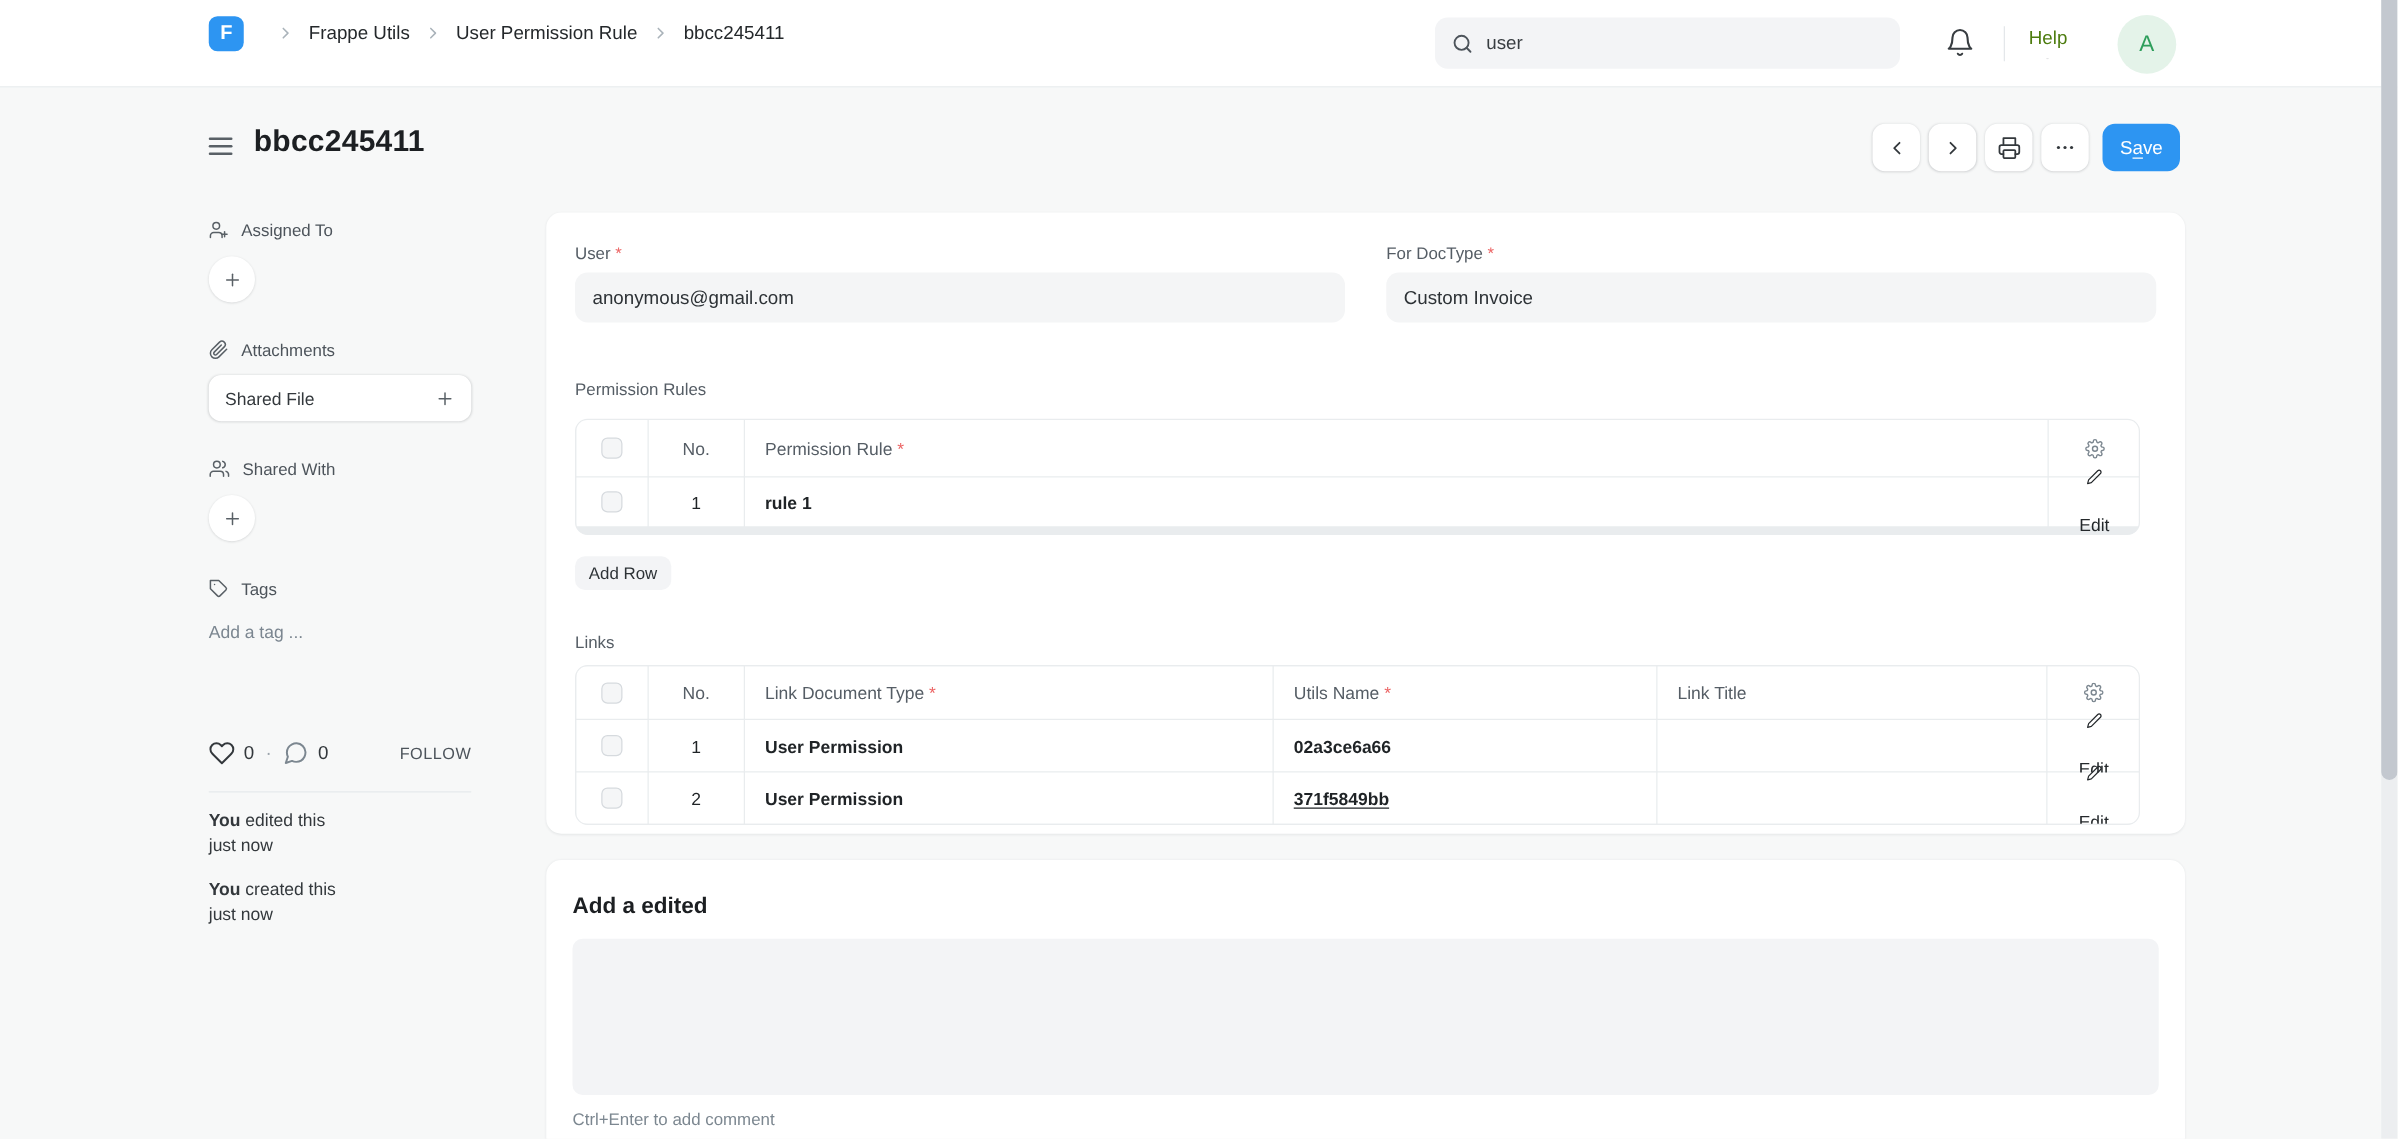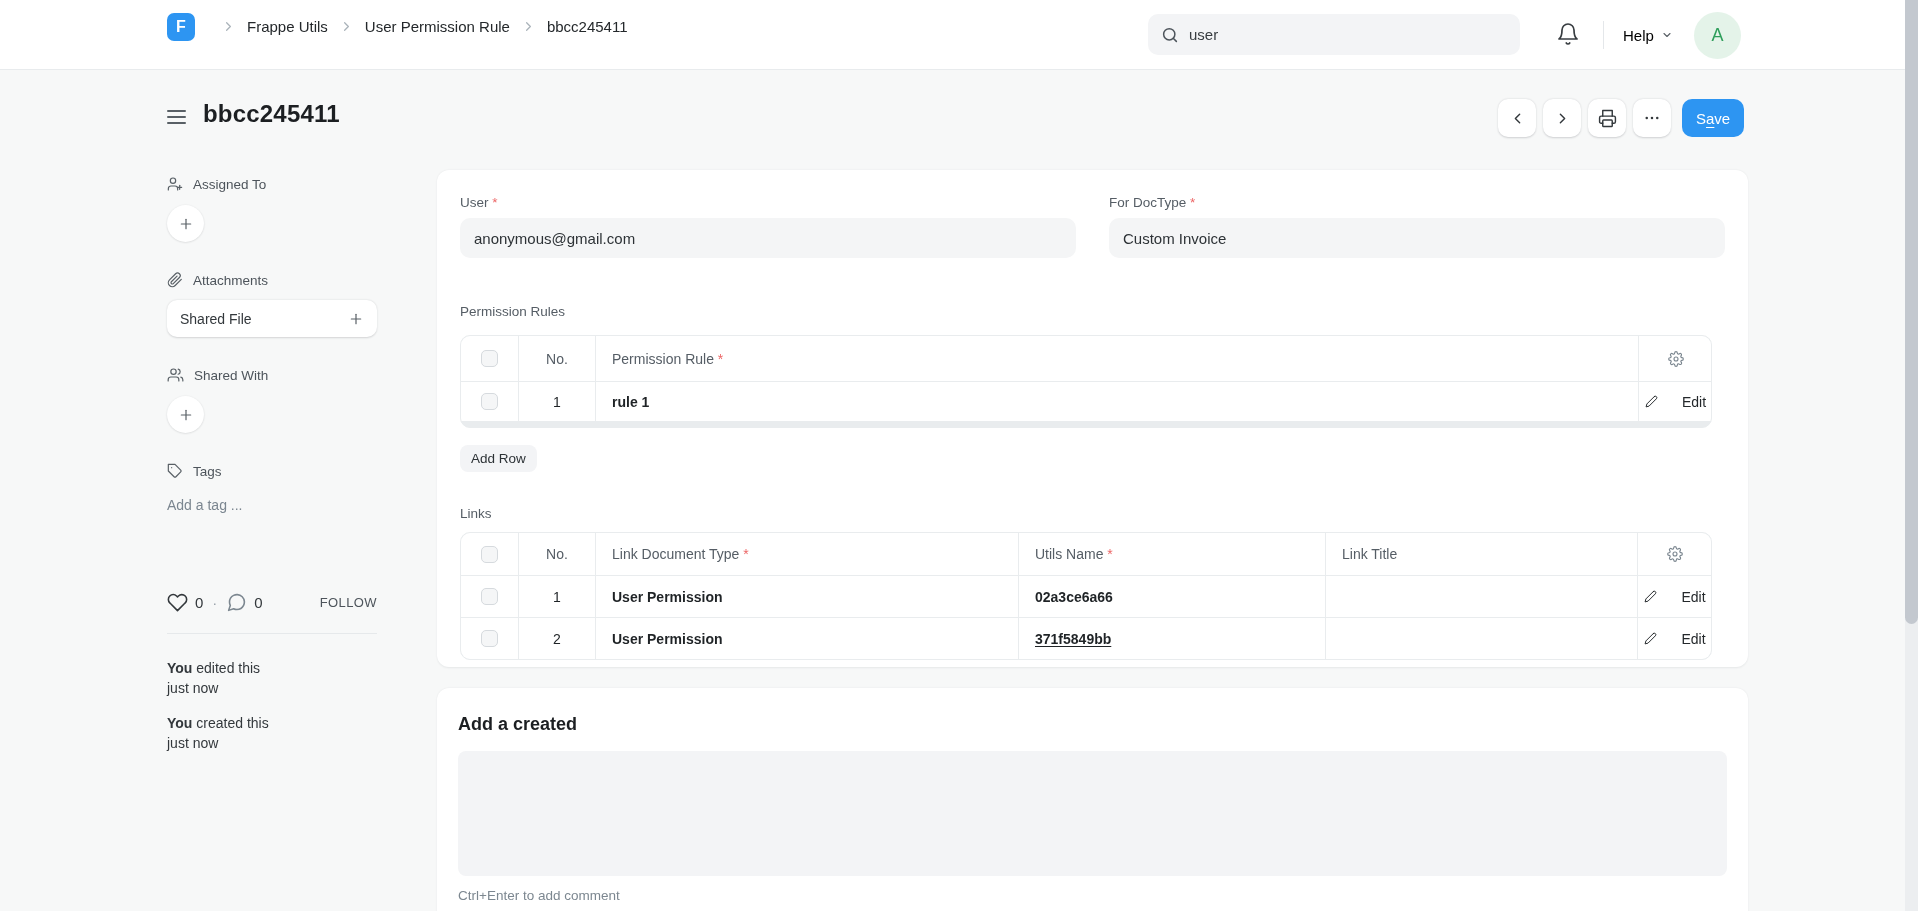--- a/index.html
+++ b/index.html
@@ -12,21 +12,21 @@
   .brand { position:absolute; left:167px; top:13px; width:28px; height:28px; background:#2d95f2; border-radius:7px; display:flex; align-items:center; justify-content:center; cursor:pointer; }
   .brand span { color:#fff; font-weight:700; font-size:16px; }
   .crumbs { position:absolute; left:210px; top:0; height:53px; display:flex; align-items:center; }
   .crumb-sep { color:#aab3ba; margin:0 11px; display:flex; align-items:center; }
   .crumb { font-size:15px; color:#24282b; cursor:pointer; white-space:nowrap; }
   .searchbar { position:absolute; left:1148px; top:14px; width:372px; height:41px; background:#f3f4f6; border-radius:10px; display:flex; align-items:center; padding:0 13px; }
   .searchbar svg { flex:0 0 auto; }
   .searchbar input { border:none; outline:none; background:transparent; font-size:15px; color:#383d41; margin-left:10px; width:300px; font-family:inherit; }
   .bell { position:absolute; left:1554px; top:21px; width:28px; height:28px; border:none; background:transparent; color:#383d41; cursor:pointer; }
   .nav-divider { position:absolute; left:1603px; top:21px; width:1px; height:28px; background:#e4e7ea; }
-  .help { position:absolute; left:1623px; top:22px; height:26px; display:flex; align-items:center; gap:7px; background:transparent; border:none; font-size:15px; color:#000000; cursor:pointer; font-family:inherit; }
+  .help { position:absolute; left:1623px; top:22px; height:26px; display:flex; align-items:center; gap:7px; background:transparent; border:none; font-size:15px; color:#4d7c0f; cursor:pointer; font-family:inherit;flex-direction:column; }
   .avatar { position:absolute; left:1694px; top:12px; width:47px; height:47px; border-radius:50%; background:#e4f3e9; display:flex; align-items:center; justify-content:center; font-size:18px; color:#2e9e5b; cursor:pointer; }
 
   
   .scroll-track { position:absolute; right:0; top:0; width:13px; height:911px; background:#eceef0; z-index:9; }
   .scroll-thumb { position:absolute; right:0; top:0; width:13px; height:624px; background:#c3c8cf; border-radius:0 0 7px 7px; }
   .menu-toggle { position:absolute; left:167px; top:110px; width:22px; height:14px; background:transparent; border:none; cursor:pointer; }
   .menu-toggle i { display:block; width:19px; height:2px; background:#596066; border-radius:2px; margin-bottom:4px; }
   .page-title { position:absolute; left:203px; top:100px; font-size:24px; font-weight:700; color:#1c1f22; letter-spacing:.2px; }
   .head-actions { position:absolute; left:1498px; top:99px; display:flex; gap:7px; align-items:center; }
   .icon-btn { width:38px; height:38px; background:#fff; border:none; border-radius:10px; box-shadow:0 0.5px 2px rgba(16,24,32,.18); display:flex; align-items:center; justify-content:center; color:#33383c; cursor:pointer; }
@@ -39,21 +39,21 @@
   .side-label svg { color:#596066; }
   .circle-plus { margin-top:12px; width:37px; height:37px; border-radius:50%; background:#fff; border:none; box-shadow:0 0.5px 2px rgba(16,24,32,.16); color:#596066; display:flex; align-items:center; justify-content:center; cursor:pointer; }
   .mt29 { margin-top:29px; }
   .attach-btn { margin-top:11px; width:210px; height:37px; background:#fff; border:none; border-radius:10px; box-shadow:0 0.5px 2px rgba(16,24,32,.16); display:flex; align-items:center; justify-content:space-between; padding:0 13px; font-size:14px; color:#33383c; cursor:pointer; font-family:inherit; }
   .add-tag { margin-top:17px; font-size:14px; color:#7b8690; cursor:pointer; }
   .react-row { margin-top:79px; display:flex; align-items:center; font-size:15px; color:#33383c; }
   .react-row .cnt { margin-left:7px; }
   .react-row .dot { margin:0 9px; color:#9aa3ab; }
   .follow-btn { margin-left:auto; background:transparent; border:none; font-size:13px; font-weight:500; letter-spacing:.4px; color:#4d545b; cursor:pointer; font-family:inherit; }
   .side-divider { margin-top:20px; height:1px; background:#e6e9eb; }
-  .activity { margin-top:24px; font-size:14px; color:#33383c; line-height:20px; }
+  .activity { margin-top:12px; font-size:14px; color:#33383c; line-height:20px; }
   .activity + .activity { margin-top:15px; }
   .activity b { font-weight:700; }
   .activity .when { color:#33383c; }
 
   
   .card { position:absolute; left:437px; width:1311px; background:#fff; border-radius:12px; box-shadow:0 0.5px 2px rgba(25,39,52,.08); }
   .card.form-card { top:170px; height:497px; padding:25px 23px 0 23px; }
   .card.comment-card { top:688px; height:280px; padding:26px 21px 0 21px; }
 
   .field-grid { display:grid; grid-template-columns:616px 616px; column-gap:33px; }
@@ -74,21 +74,21 @@
   .t-links .gcell.bdy { height:41px; }
   .gcell { background:#fff; display:flex; align-items:center; font-size:14px; }
   .gcell.center { justify-content:center; }
   .gcell.pad { padding:0 16px; }
   .gcell.hdr { color:#555d65; }
   .gcell.bdy { color:#1f2326; }
   .gcell .strong { font-weight:700; }
   .link-underline { text-decoration:underline; text-underline-offset:2px; cursor:pointer; }
   .checkbox { width:17px; height:17px; border-radius:5px; border:1.5px solid #d6dade; background:#f5f6f7; cursor:pointer; }
   .gear-btn { background:transparent; border:none; color:#7c8790; cursor:pointer; display:flex; align-items:center; }
-  .edit-btn { background:transparent; border:none; display:flex; align-items:center; gap:24px; font-size:14px; color:#24282b; cursor:pointer; font-family:inherit; }
+  .edit-btn { background:transparent; border:none; display:flex; align-items:center; gap:24px; font-size:14px; color:#24282b; cursor:pointer; font-family:inherit;flex-direction:column; }
   .add-row { margin-top:17px; height:27px; padding:0 11px; background:#f3f4f6; border:none; border-radius:8px; font-size:13.5px; color:#2d3236; cursor:pointer; font-family:inherit; }
 
   .comment-heading { font-size:18px; font-weight:700; color:#1c1f22; }
   .comment-box { margin-top:16px; width:1269px; height:125px; background:#f3f4f6; border:none; outline:none; border-radius:8px; resize:none; padding:10px 12px; font-size:14px; font-family:inherit; color:#2d3236; display:block; }
   .comment-hint { margin-top:12px; font-size:13.5px; color:#7c8790; }
 </style>
 </head>
 <body>
 
 <div id="app">
@@ -365,21 +365,21 @@
           <svg width="13" height="13" viewBox="0 0 24 24" fill="none" stroke="currentColor" stroke-width="1.8" stroke-linecap="round" stroke-linejoin="round">
               <path d="M17 3a2.828 2.828 0 1 1 4 4L7.5 20.5 2 22l1.5-5.5L17 3z"></path>
             </svg>
           <span>Edit</span>
         </button>
       </div>
     </div>
   </div>
 
   <div class="card comment-card">
-    <div class="comment-heading">Add a created</div>
+    <div class="comment-heading">Add a edited</div>
     <textarea class="comment-box" style=""></textarea>
     <div class="comment-hint">Ctrl+Enter to add comment</div>
   </div>
 
   <div class="scroll-track">
     <div class="scroll-thumb"></div>
   </div>
 
 </div>
 

